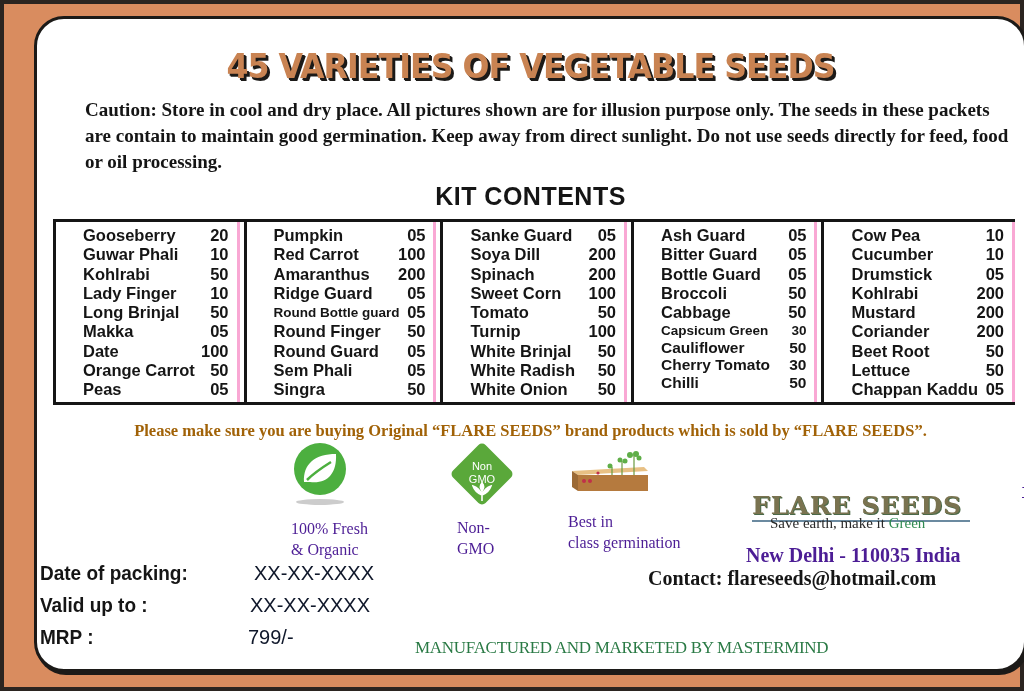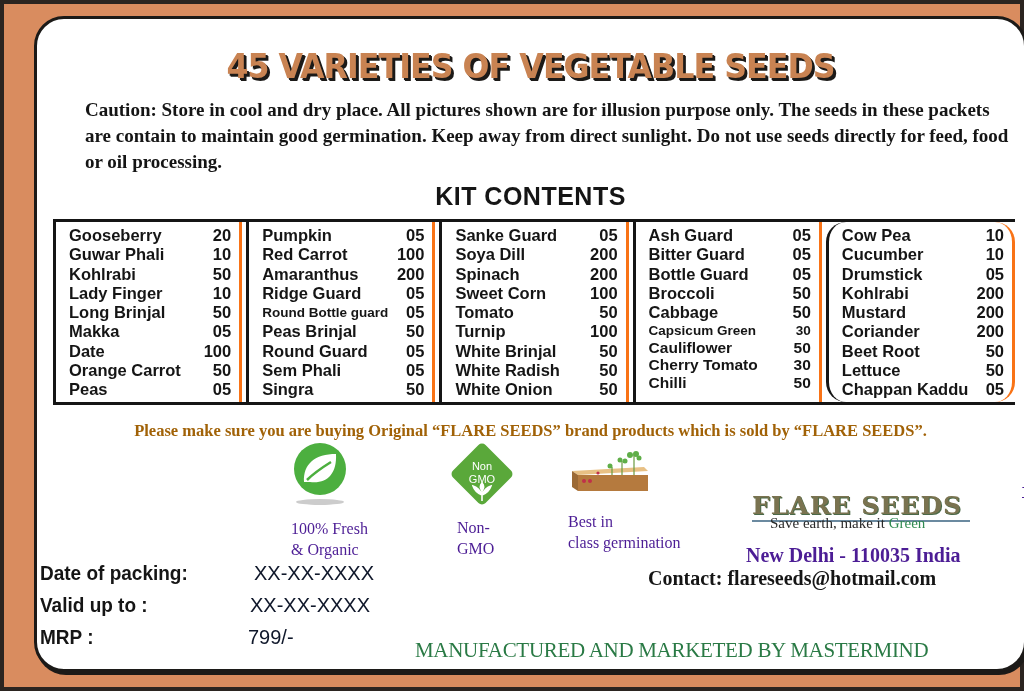--- a/index.html
+++ b/index.html
@@ -44,25 +44,25 @@
   .kit-table {
     position: absolute; left: 16px; top: 200px; width: 962px; height: 186px;
     box-sizing: border-box;
     border-top: 3px solid #151515; border-bottom: 3px solid #151515;
     display: flex;
   }
   .kit-col {
     flex: 1;
     box-sizing: border-box;
     border-left: 3px solid #151515;
-    border-right: 3px solid #f97316;
+    border-right: 3px solid #f9a8d4;
     margin-right: 4px;
-    padding: 4px 8px 0 13px;
-  }
-  .kit-col:last-child { margin-right: 0; border-radius: 20px; }
+    padding: 4px 8px 0 27px;
+  }
+  .kit-col:last-child { margin-right: 0; }
   .kit-row {
     display: flex; justify-content: space-between;
     font-family: "Liberation Sans", sans-serif; font-weight: bold;
     font-size: 16.5px; line-height: 19.3px; color: #151515;
     white-space: nowrap;
   }
   .kit-row.small { font-size: 13.5px; }
   .kit-row .qty { min-width: 26px; text-align: right; }
   .notice {
     position: absolute; left: 0; right: 0; top: 402px; text-align: center;
@@ -106,21 +106,21 @@
     position: absolute; left: 40px;
     font-family: "Liberation Sans", sans-serif; font-weight: bold; font-size: 20px; color: #151515;
     transform-origin: left center; transform: scaleX(0.95);
   }
   .info-value {
     position: absolute;
     font-family: Liberation Sans, sans-serif; font-size: 20px; color: #0f172a;
   }
   .mfg {
     position: absolute; left: 415px; top: 638px;
-    font-family: "Liberation Serif", serif; font-size: 21px; color: #2a7a45;
+    font-family: "Liberation Serif", serif; font-size: 17px; color: #2a7a45;
     letter-spacing: -0.3px; white-space: nowrap;
   }
 </style>
 </head>
 <body>
 
 <div class="outer-border"></div>
 
 <div class="card">
   <div class="title">45 VARIETIES OF VEGETABLE SEEDS</div>
@@ -183,21 +183,21 @@
         </div>
       <div class="kit-row">
           <span>Ridge Guard</span>
           <span class="qty">05</span>
         </div>
       <div class="kit-row small">
           <span>Round Bottle guard</span>
           <span class="qty" style="font-size:16.5px">05</span>
         </div>
       <div class="kit-row">
-          <span>Peas Brinjal</span>
+          <span>Round Finger</span>
           <span class="qty">50</span>
         </div>
       <div class="kit-row">
           <span>Round Guard</span>
           <span class="qty">05</span>
         </div>
       <div class="kit-row">
           <span>Sem Phali</span>
           <span class="qty">05</span>
         </div>

